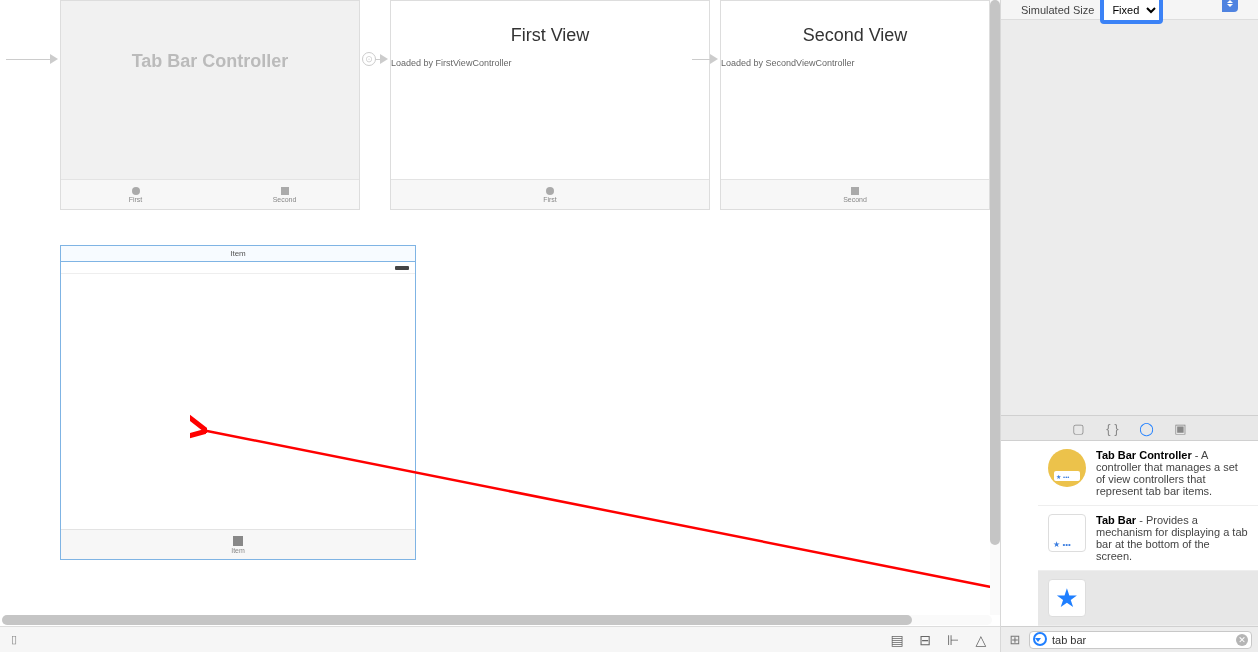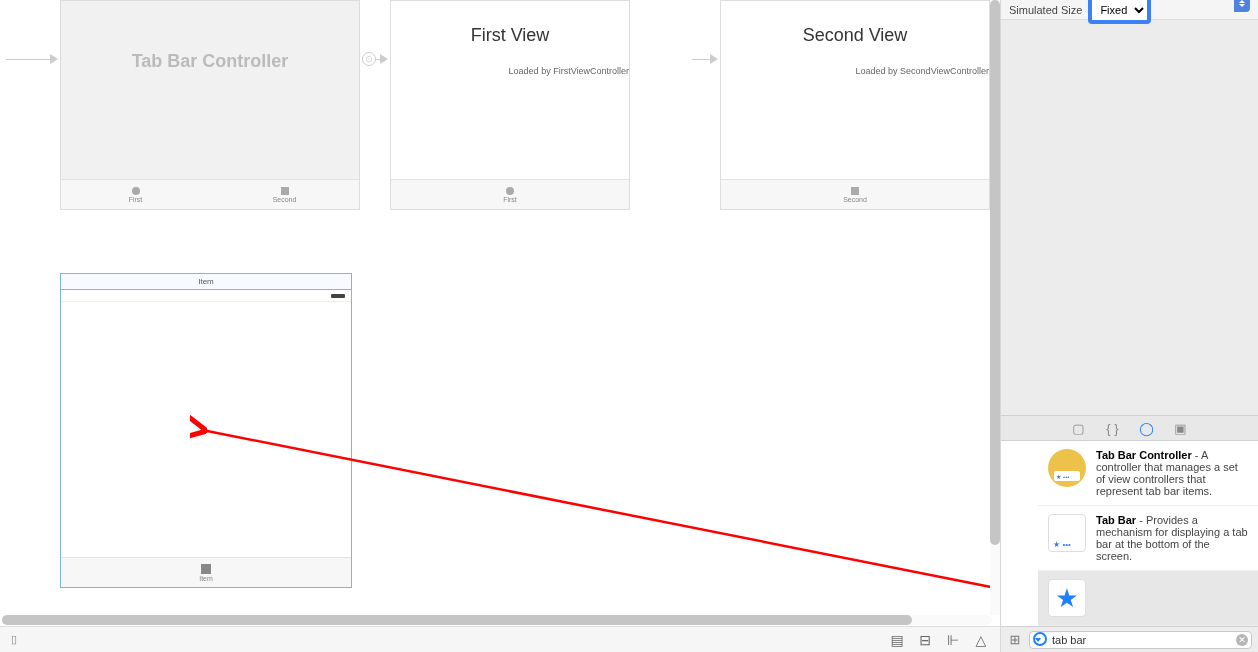--- a/index.html
+++ b/index.html
@@ -33,24 +33,24 @@
 
   .scene-title {
     text-align: center;
     font-size: 18px;
     font-weight: 400;
     color: #333;
     margin-top: 24px;
   }
   .scene-title.muted { color: #bbb; font-size: 18px; font-weight: 600; }
   .scene-sub {
-    text-align: right;
+    text-align: left;
     font-size: 9px;
     color: #666;
-    margin-top: 20px;
+    margin-top: 12px;
   }
 
   .tabbar {
     position: absolute;
     left: 0; right: 0; bottom: 0;
     height: 30px;
     border-top: 1px solid #e3e3e3;
     background: #f7f7f7;
     display: flex;
   }
@@ -195,21 +195,21 @@
     display: flex;
     flex-direction: column;
   }
 
   .insp-top {
     height: 20px;
     background: #f5f5f5;
     border-bottom: 1px solid #ddd;
     display: flex;
     align-items: center;
-    padding: 0 8px;
+    padding: 0 20px;
     gap: 6px;
     font-size: 11px;
     color: #444;
     white-space: nowrap;
   }
   .insp-top select {
     flex: 0 0 160px;
     font-size: 11px;
     height: 28px;
     border: 4px solid #3b82f6;
@@ -420,21 +420,21 @@
       </div>
     </div>
   </div>
 
   <div class="segue" style="left:362px; top:49px; width:26px;">
     <div class="ring">⊙</div>
       <div class="line"></div>
       <div class="head"></div>
   </div>
 
-  <div class="scene" style="left:390px; top:0; width:240px; height:210px;">
+  <div class="scene" style="left:390px; top:0; width:320px; height:210px;">
     <div class="scene-title">First View</div>
     <div class="scene-sub">Loaded by FirstViewController</div>
     <div class="tabbar center">
       <div class="tabitem">
         <div class="dot"></div>
         <div class="lbl">First</div>
       </div>
     </div>
   </div>
 
@@ -447,21 +447,21 @@
     <div class="scene-title">Second View</div>
     <div class="scene-sub">Loaded by SecondViewController</div>
     <div class="tabbar center">
       <div class="tabitem">
         <div class="sq"></div>
         <div class="lbl">Second</div>
       </div>
     </div>
   </div>
 
-  <div class="scene selected" style="left:60px; top:245px; width:292px; height:315px;margin-top:28px;">
+  <div class="scene selected" style="left:60px; top:245px; width:356px; height:315px;">
     <div class="titlebar">Item</div>
     <div class="statusbar"></div>
     <div class="tabbar center">
       <div class="tabitem">
         <div class="sq"></div>
         <div class="lbl">Item</div>
       </div>
     </div>
   </div>
 

